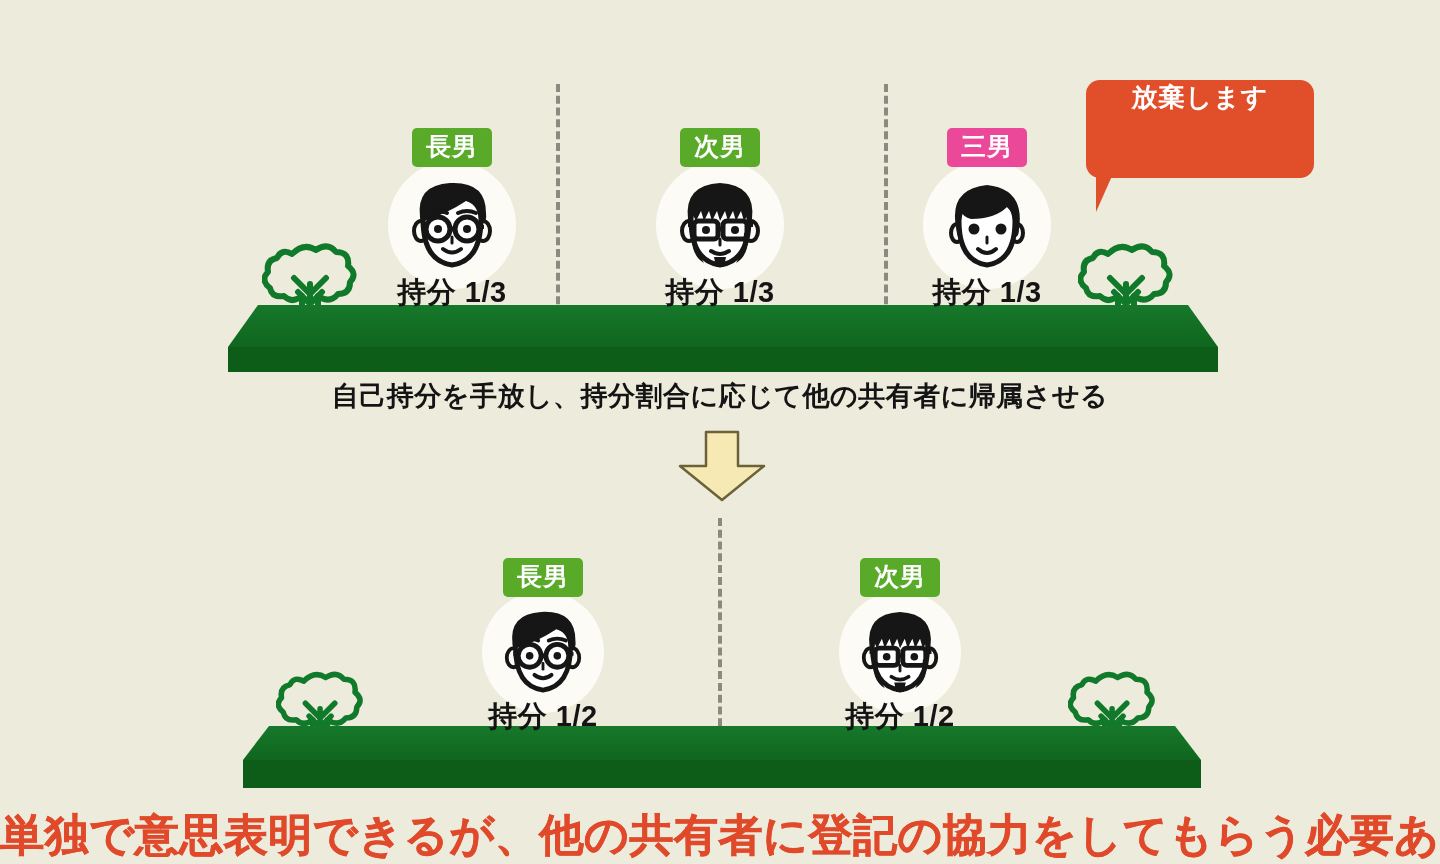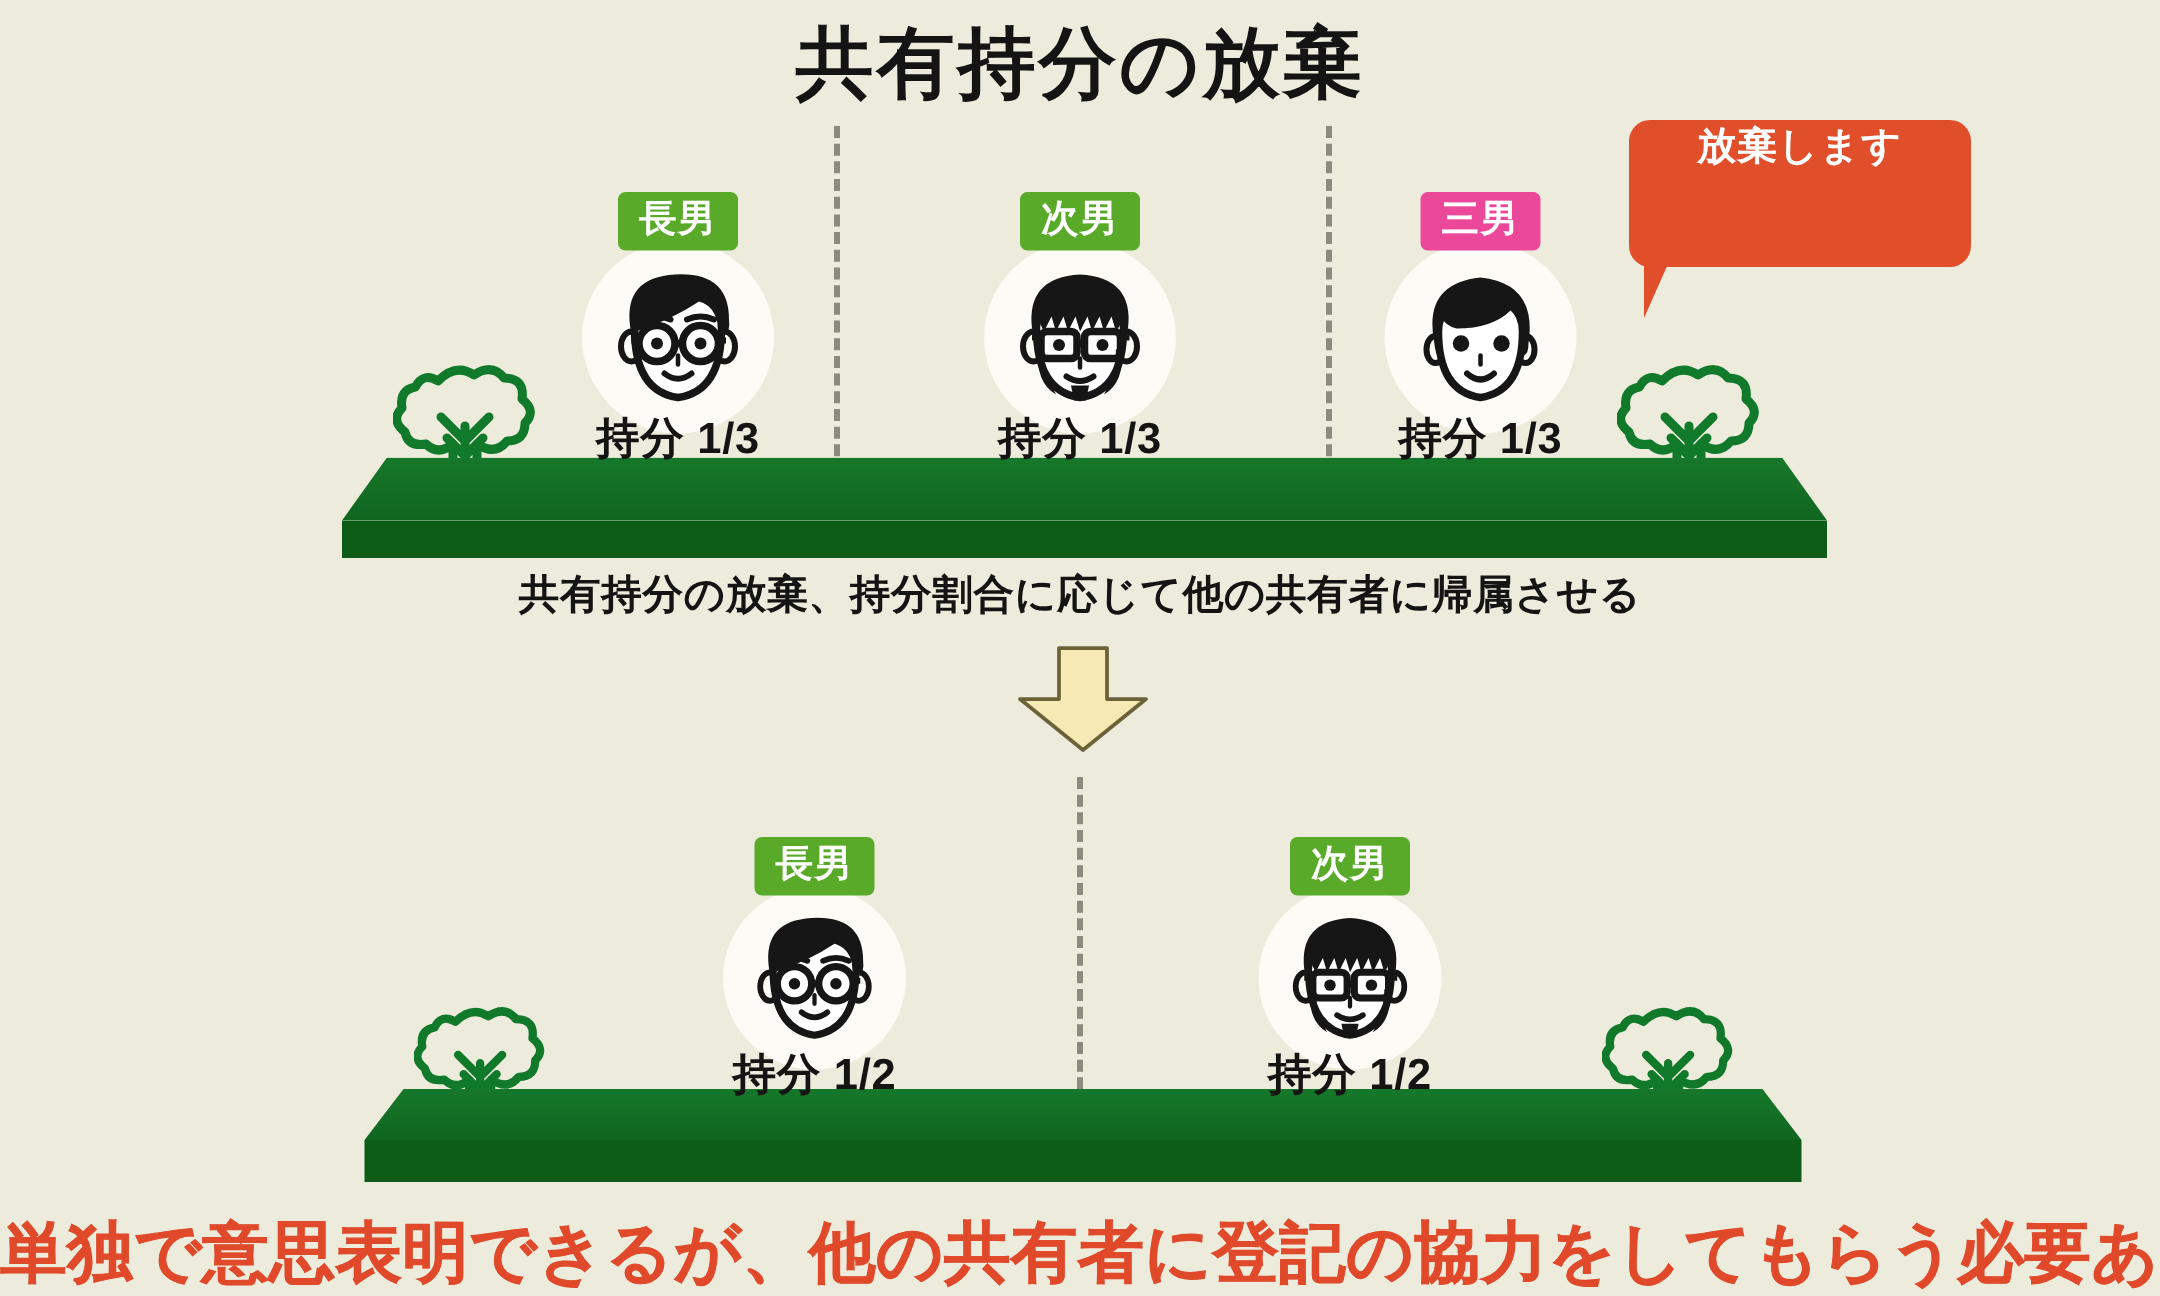--- a/index.html
+++ b/index.html
@@ -168,21 +168,20 @@
     color: #e0492a;
     letter-spacing: 0.5px;
     -webkit-text-stroke: 0.6px #e0492a;
   }
 </style>
 </head>
 <body>
 
 <div id="stage">
 
-  <div class="title">共有持分の放棄</div>
 
   <div class="divider" style="left:556px; top:84px; height:232px;"></div>
   <div class="divider" style="left:884px; top:84px; height:232px;"></div>
 
   <div class="tree" style="left:262px; top:238px;">
     <svg width="98" height="86" viewBox="0 0 98 86" aria-hidden="true">
       <path d="M30 16 Q20 10 15 20 Q4 22 6 34 Q-2 42 8 50 Q10 60 22 58 Q30 66 40 58 L40 86 L56 86 L56 58 Q68 66 76 56 Q88 56 88 44 Q96 36 86 28 Q88 14 74 14 Q66 4 54 12 Q42 4 30 16 Z" fill="none" stroke="#107a2a" stroke-width="6" stroke-linejoin="round"></path>
       <path d="M48 86 L48 46 M48 56 L32 40 M48 56 L64 40 M48 66 L36 54 M48 66 L60 54" fill="none" stroke="#107a2a" stroke-width="6" stroke-linecap="round"></path>
     </svg>
   </div>
@@ -286,21 +285,21 @@
       </div>
     </div>
     <div class="share">持分 1/3</div>
   </div>
 
   <div class="bubble">
     <span>放棄します</span>
   </div>
   <div class="bubble-tail"></div>
 
-  <div class="caption-mid">共有持分の放棄、持分割合に応じて他の共有者に帰属させる</div>
+  <div class="caption-mid">自己持分を手放し、持分割合に応じて他の共有者に帰属させる</div>
 
   <div class="arrow-down">
     <svg width="92" height="72" viewBox="0 0 92 72" aria-hidden="true">
       <path d="M30 2 L62 2 L62 36 L88 36 L46 70 L4 36 L30 36 Z" fill="#f7e9b4" stroke="#6b6238" stroke-width="2.5" stroke-linejoin="round"></path>
     </svg>
   </div>
 
   <div class="divider" style="left:718px; top:518px; height:220px;"></div>
 
   <div class="tree" style="left:276px; top:666px;">

